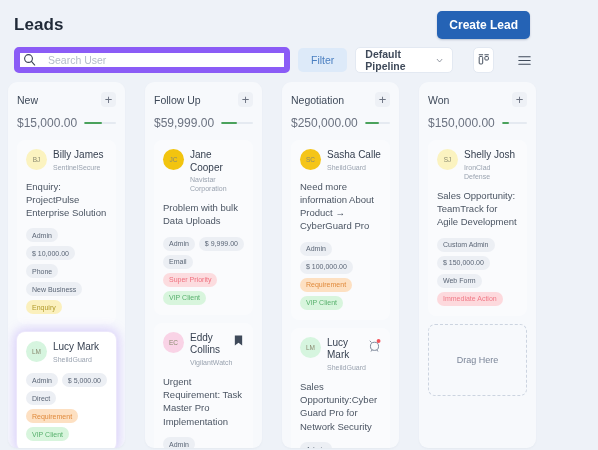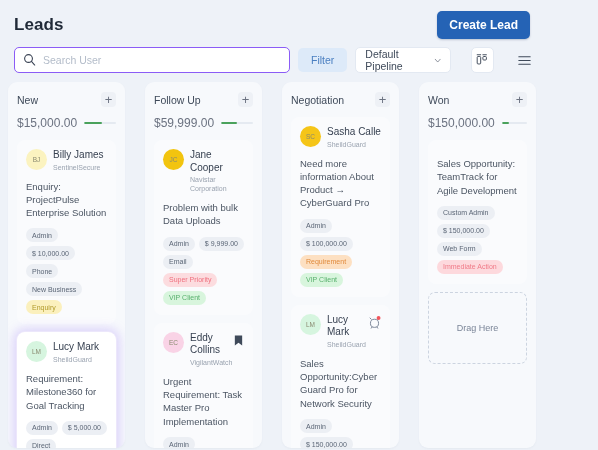--- a/index.html
+++ b/index.html
@@ -30,36 +30,36 @@
   .toolbar {
     display: flex; align-items: center;
     padding: 8px 14px 0 14px; gap: 8px;
     height: 36px;
   }
   .search-wrap {
     position: relative; flex: 0 0 276px; height: 26px;
   }
   .search-input {
     width: 100%; height: 26px;
-    border: 1px solid #8b5cf6; border-radius: 5px;
+    border: 6px solid #8b5cf6; border-radius: 5px;
     background: #ffffff; outline: none;
     padding: 0 8px 0 28px; font-size: 10.5px; color: #4b5563;
     font-family: "Liberation Sans", sans-serif;
   }
   .search-input::placeholder { color: #b3bcc9; }
   .search-icon {
     position: absolute; left: 9px; top: 6px;
     width: 13px; height: 13px; pointer-events: none;
   }
   .filter-btn {
     background: #ddeaf9; color: #4a7fc1; border: none;
     font-size: 10.5px; padding: 6px 13px; border-radius: 5px;
     cursor: pointer; font-family: "Liberation Sans", sans-serif;
   }
-  .toolbar-right { margin-left: auto; display: flex; align-items: center; gap: 20px; }
+  .toolbar-right { margin-left: auto; display: flex; align-items: center; gap: 20px; font-weight: bold; }
   .pipeline-select {
     background: #ffffff; border: 1px solid #e3e9f2; border-radius: 5px;
     height: 26px; display: flex; align-items: center; gap: 8px;
     padding: 0 9px; font-size: 10.5px; color: #3f4a5a; cursor: pointer;
     min-width: 88px;
   }
   .chev { width: 9px; height: 9px; }
   .icon-btn {
     width: 26px; height: 26px; border-radius: 5px;
     background: #ffffff; border: 1px solid #e3e9f2;
@@ -216,21 +216,20 @@
             </div>
           </div>
           <div class="card selected">
             <div class="card-top">
               <div class="avatar" style="background:#d6f5df">LM</div>
               <div class="who">
                 <div class="who-name">Lucy Mark</div>
                 <div class="who-org">SheildGuard</div>
               </div>
             </div>
-            <div class="card-title">Requirement: Milestone360 for Goal Tracking</div>
             <div class="tags">
               <span class="tag">Admin</span>
               <span class="tag">$ 5,000.00</span>
               <span class="tag">Direct</span>
               <span class="tag orange">Requirement</span>
               <span class="tag green">VIP Client</span>
             </div>
           </div>
         </div>
       </div>
@@ -285,20 +284,26 @@
           </div>
         </div>
         <div class="drop">
           <span>Drag Here</span>
         </div>
       </div>
       <div class="column">
         <div class="col-head">
           <div class="col-title">Negotiation</div>
           <div class="col-add">+</div>
+        </div>
+        <div class="col-meta">
+          <div class="col-amount">$250,000.00</div>
+          <div class="col-bar">
+            <div class="col-bar-fill" style="width:55%"></div>
+          </div>
         </div>
         <div class="cards">
           <div class="card">
             <div class="card-top">
               <div class="avatar" style="background:#f5c518">SC</div>
               <div class="who">
                 <div class="who-name">Sasha Calle</div>
                 <div class="who-org">SheildGuard</div>
               </div>
             </div>
@@ -342,20 +347,27 @@
           <div class="col-add">+</div>
         </div>
         <div class="col-meta">
           <div class="col-amount">$150,000.00</div>
           <div class="col-bar">
             <div class="col-bar-fill" style="width:27%"></div>
           </div>
         </div>
         <div class="cards">
           <div class="card">
+            <div class="card-top">
+              <div class="avatar" style="background:#fbf3c0">SJ</div>
+              <div class="who">
+                <div class="who-name">Shelly Josh</div>
+                <div class="who-org">IronClad Defense</div>
+              </div>
+            </div>
             <div class="card-title">Sales Opportunity: TeamTrack for Agile Development</div>
             <div class="tags">
               <span class="tag">Custom Admin</span>
               <span class="tag">$ 150,000.00</span>
               <span class="tag">Web Form</span>
               <span class="tag pink">Immediate Action</span>
             </div>
           </div>
         </div>
         <div class="drop">

